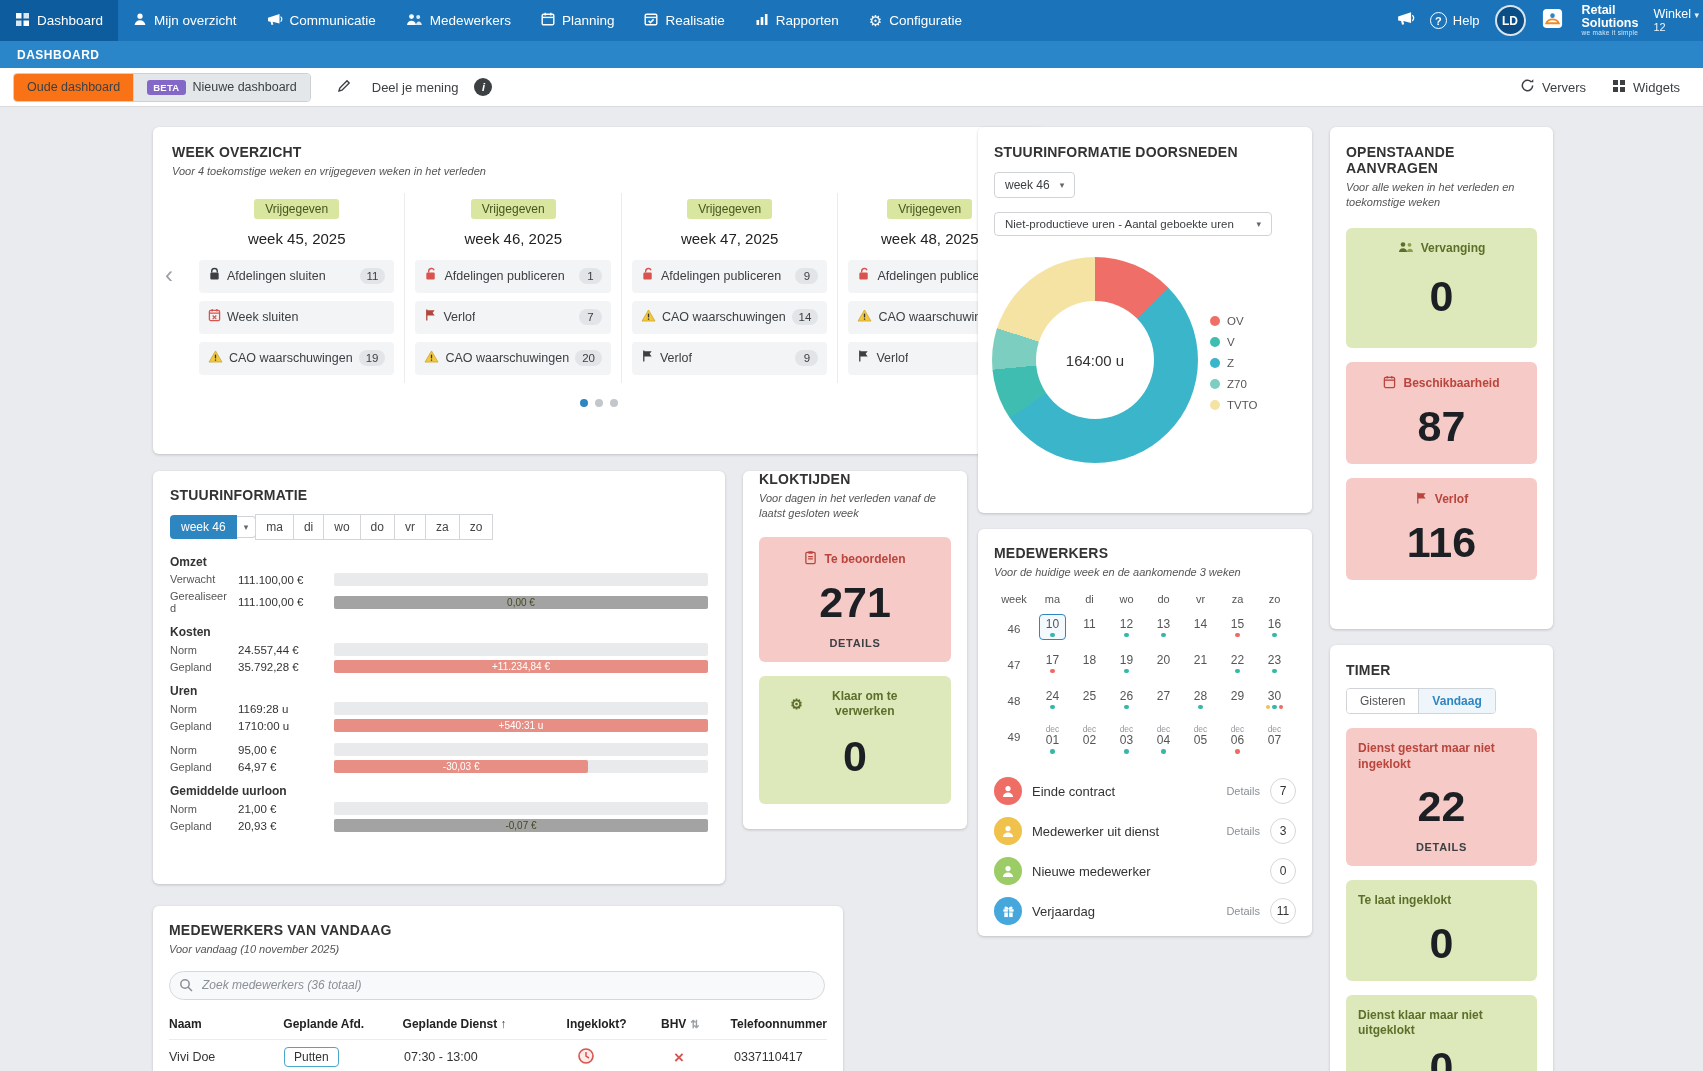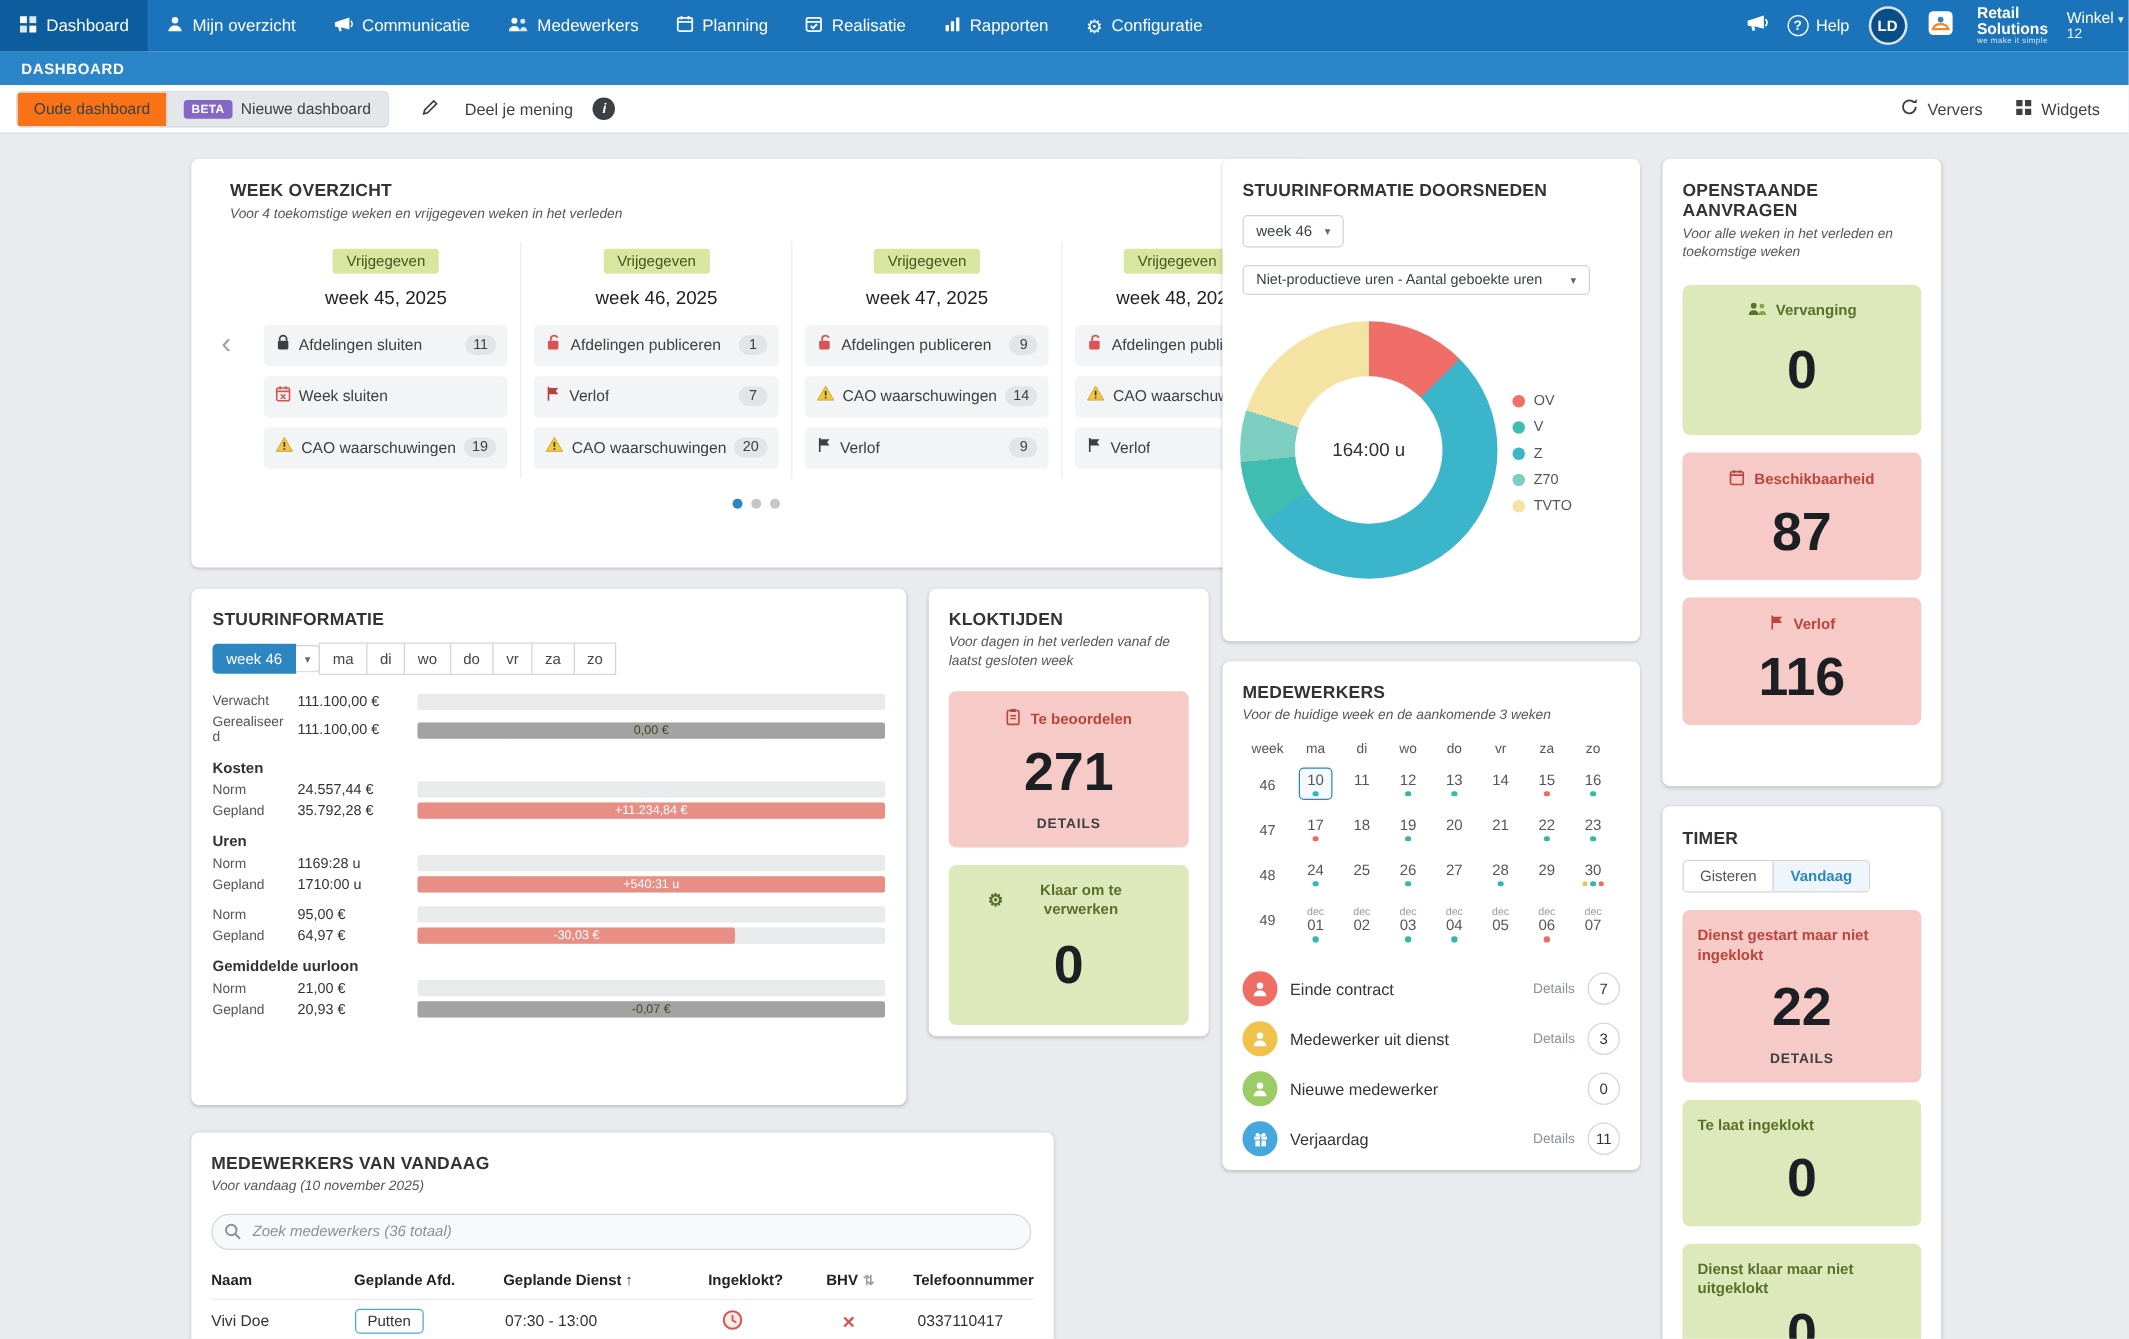--- a/index.html
+++ b/index.html
@@ -36,21 +36,21 @@
   .info-dot{width:18px;height:18px;border-radius:50%;background:#3c4043;color:#fff;font-size:11px;font-weight:bold;display:flex;align-items:center;justify-content:center;font-style:italic;margin-left:16px}
   .toolbar-right{margin-left:auto;display:flex;align-items:center;gap:26px;padding-right:10px}
   .tb-right-btn{display:flex;align-items:center;gap:7px;font-size:13px;color:#3c4043;cursor:pointer}
 
   
   .card{position:absolute;background:#fff;border-radius:6px;box-shadow:0 1px 3px rgba(0,0,0,.18);overflow:hidden}
   .card-title{font-size:14px;font-weight:bold;color:#333;letter-spacing:.2px}
   .card-sub{font-size:11px;font-style:italic;color:#555;margin-top:4px;line-height:1.35}
 
   
-  #card-weekoverzicht{left:153px;top:127px;width:892px;height:327px;padding:17px 0 0 12px}
+  #card-weekoverzicht{left:153px;top:127px;width:892px;height:327px;padding:17px 0 0 0}
   #card-weekoverzicht .hd{padding:0 19px}
   .wo-carousel{position:relative;margin-top:14px}
   .wo-arrow{position:absolute;top:70px;font-size:24px;color:#9aa0a6;cursor:pointer;line-height:1}
   .wo-arrow.left{left:12px}.wo-arrow.right{right:12px}
   .wo-cols{display:flex;margin:0 36px}
   .wo-col{flex:1;padding:6px 10px 0;text-align:center;border-left:1px solid #ececef}
   .wo-col:first-child{border-left:none}
   .wo-badge{display:inline-block;background:#d8e6a0;color:#49541f;font-size:12px;border-radius:3px;padding:3px 11px}
   .wo-week{font-size:15px;color:#222;margin:11px 0 13px}
   .wo-item{display:flex;align-items:center;gap:6px;background:#f3f4f6;border-radius:4px;height:33px;padding:0 9px;margin-bottom:8px;cursor:pointer;white-space:nowrap;overflow:hidden}
@@ -99,21 +99,21 @@
   .si-label{font-size:11px;color:#555;word-wrap:break-word;line-height:1.1}
   .si-value{font-size:11.5px;color:#333}
   .si-bar{position:relative;height:13px;margin-left:4px}
   .si-track{position:absolute;inset:0;background:#e8eaec;border-radius:2px}
   .si-fill{position:absolute;top:0;bottom:0;left:0;border-radius:2px;font-size:10px;display:flex;align-items:center;justify-content:center}
   .si-fill.green{background:#a3a3a3;color:#3f4a1f}
   .si-fill.red{background:#e88f85;color:#fff}
   .w100{width:100%}.w68{width:68%}
 
   
-  #card-kloktijden{left:743px;top:471px;width:224px;height:358px;padding:16px 16px}
+  #card-kloktijden{left:743px;top:471px;width:224px;height:358px;padding:0 16px}
 
   
   #card-medewerkers{left:978px;top:529px;width:334px;height:407px;padding:16px 16px}
   .cal{margin-top:10px}
   .cal-row{display:flex}
   .cal-cell{width:37px;text-align:center;padding:3px 0;position:relative}
   .cal-cell.first{width:40px}
   .cal-h{font-size:11px;color:#555;padding-bottom:6px}
   .cal-week{font-size:11.5px;color:#555;line-height:30px}
   .cal-day{cursor:pointer}
@@ -518,20 +518,21 @@
     <span class="si-day">ma</span>
     <span class="si-day">di</span>
     <span class="si-day">wo</span>
     <span class="si-day">do</span>
     <span class="si-day">vr</span>
     <span class="si-day">za</span>
     <span class="si-day">zo</span>
   </div>
 
   <div class="si-section" style="margin-top:15px">
+    <div class="si-name">Omzet</div>
     <div class="si-row">
       <div class="si-label">Verwacht</div>
       <div class="si-value">111.100,00 €</div>
       <div class="si-bar">
           <div class="si-track"></div>
         </div>
     </div>
     <div class="si-row">
       <div class="si-label">Gerealiseerd</div>
       <div class="si-value">111.100,00 €</div>

